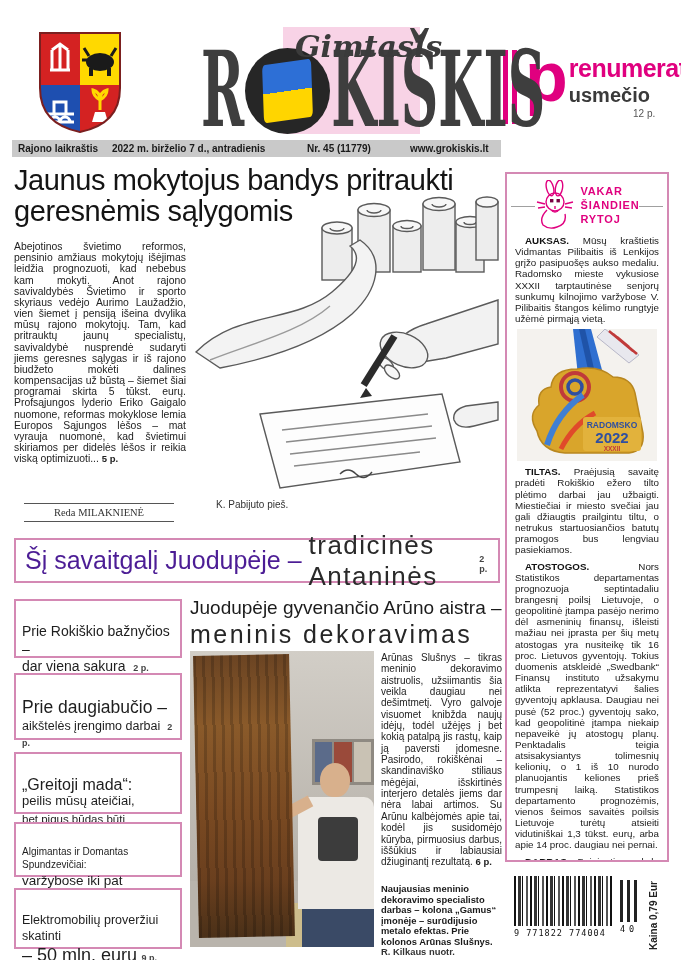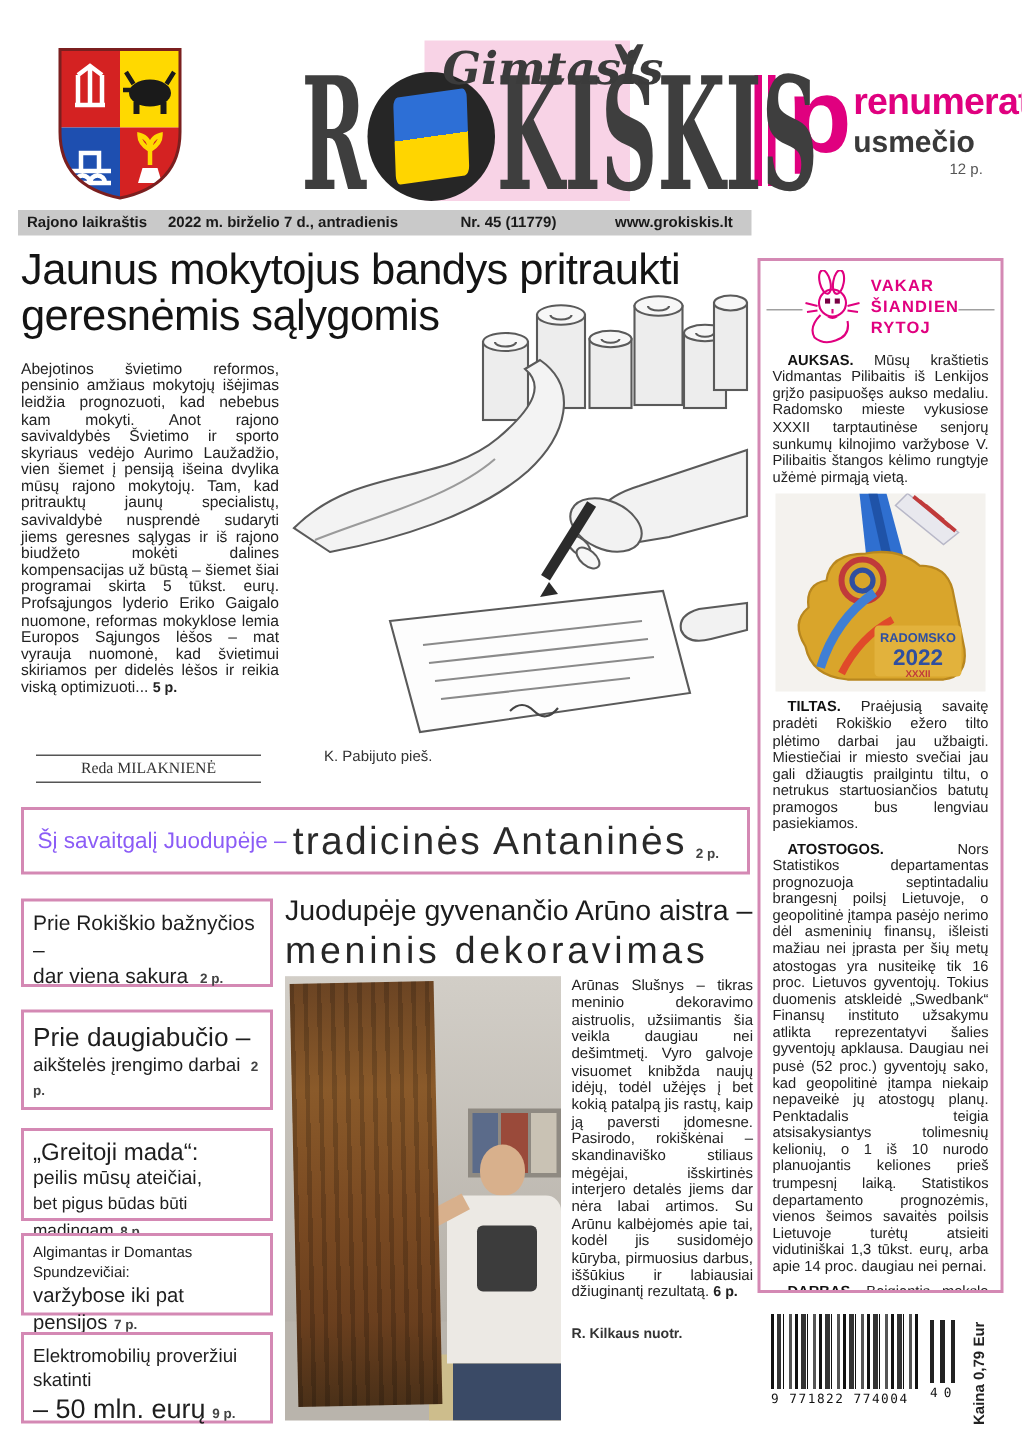--- a/index.html
+++ b/index.html
@@ -32,26 +32,26 @@
   
   .headline { position:absolute; left:14px; top:165px; width:486px; font-size:29px; line-height:1.08; letter-spacing:-0.4px; color:#141414; }
   .lead-body { position:absolute; left:14px; top:241px; width:172px; font-size:10.4px; line-height:1.075; text-align:justify; color:#222; }
   .lead-body b.pg { font-size:9.5px; }
   .signature { position:absolute; left:24px; top:503px; width:150px; text-align:center; font-family:"Liberation Serif",serif; font-size:10.5px; color:#333; border-top:1px solid #555; border-bottom:1px solid #555; padding:3px 0; }
   .illu { position:absolute; left:190px; top:192px; width:310px; height:304px; }
   .illu-cap { position:absolute; left:216px; top:499px; font-size:10px; color:#333; }
 
   
   .banner { position:absolute; left:14px; top:538px; width:486px; height:45px; border:2px solid #d489b4; display:flex; align-items:center; padding:0 9px; background:#fff; }
-  .banner .b1 { font-size:15px; color:#8b5cf6; white-space:pre; }
+  .banner .b1 { font-size:25px; color:#4c1d95; white-space:pre; }
   .banner .b2 { font-size:26px; letter-spacing:1.5px; color:#2a2a2a; }
   .pgref { font-size:9px; font-weight:bold; color:#444; margin-left:6px; align-self:flex-end; padding-bottom:7px; }
 
   
-  .teaser { position:absolute; left:14px; width:168px; border:2px solid #d489b4; padding:6px 6px; background:#fff; color:#1e1e1e; }
+  .teaser { position:absolute; left:14px; width:168px; border:2px solid #d489b4; padding:22px 6px; background:#fff; color:#1e1e1e; }
   .t1{top:599px;height:59px;} .t2{top:673px;height:67px;} .t3{top:752px;height:62px;} .t4{top:822px;height:55px;} .t5{top:888px;height:61px;}
   .teaser .pg { font-size:9px; font-weight:bold; color:#444; }
   .t1 .line1,.t1 .line2 { font-size:14px; line-height:1.25; }
   .t2 .line1 { font-size:17.5px; line-height:1.2; }
   .t2 .line2 { font-size:12.5px; line-height:1.3; }
   .t3 .line1 { font-size:16px; line-height:1.1; }
   .t3 .line2 { font-size:13px; line-height:1.15; }
   .t3 .line3 { font-size:11.5px; line-height:1.2; display:inline; }
   .t4 .line1 { font-size:10px; line-height:1.25; }
   .t4 .line2 { font-size:13.5px; line-height:1.3; display:inline; }
@@ -268,20 +268,21 @@
     <div class="ph-box"></div>
     <div class="ph-column"></div>
   </div>
 
   <div class="f-body">
     <span>Arūnas Slušnys – tikras meninio dekoravimo aistruolis, užsiimantis šia veikla daugiau nei dešimtmetį. Vyro galvoje visuomet knibžda naujų idėjų, todėl užėjęs į bet kokią patalpą jis rastų, kaip ją paversti įdomesne. Pasirodo, rokiškėnai – skandinaviško stiliaus mėgėjai, išskirtinės interjero detalės jiems dar nėra labai artimos. Su Arūnu kalbėjomės apie tai, kodėl jis susidomėjo kūryba, pirmuosius darbus, iššūkius ir labiausiai džiuginantį rezultatą.</span>
     <b class="pg">6 p.</b>
   </div>
 
   <div class="f-cap">
+    <span>Naujausias meninio dekoravimo specialisto darbas – kolona „Gamus“ įmonėje – surūdijusio metalo efektas. Prie kolonos Arūnas Slušnys.</span>
     <div class="f-credit">R. Kilkaus nuotr.</div>
   </div>
 
   <div class="newsbox">
     <div class="nb-head">
       <div class="nb-rule"></div>
       <svg width="42" height="50" viewBox="0 0 42 50">
         <g stroke="#e0007f" stroke-width="1.4" fill="none">
           <ellipse cx="15" cy="8" rx="3.5" ry="8" transform="rotate(-14 15 8)"></ellipse>
           <ellipse cx="24" cy="8" rx="3.5" ry="8" transform="rotate(10 24 8)"></ellipse>

